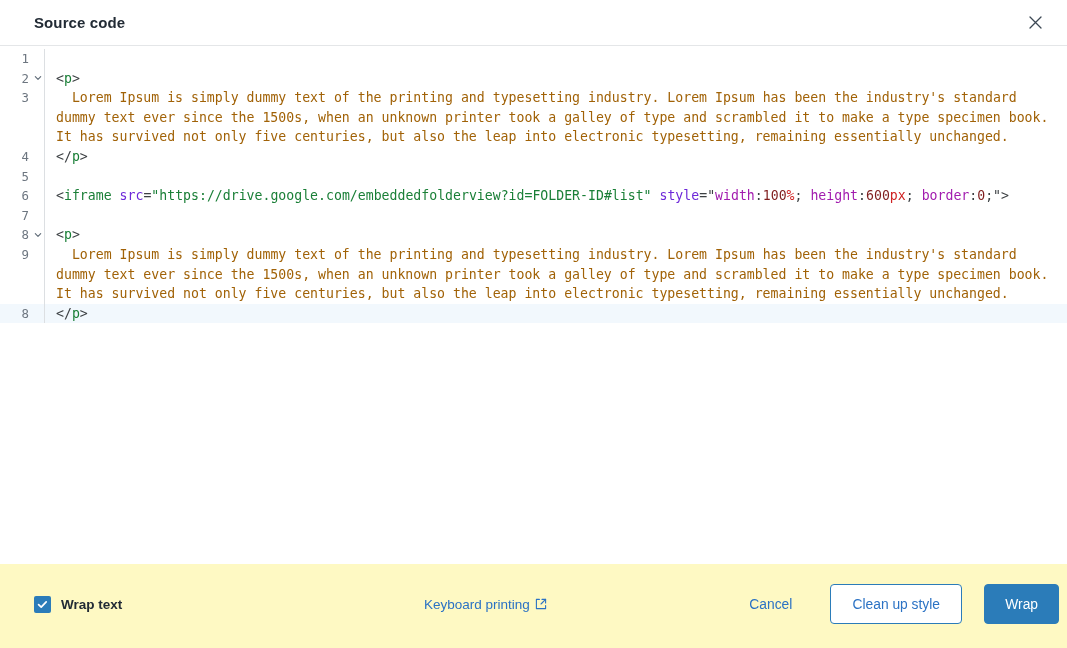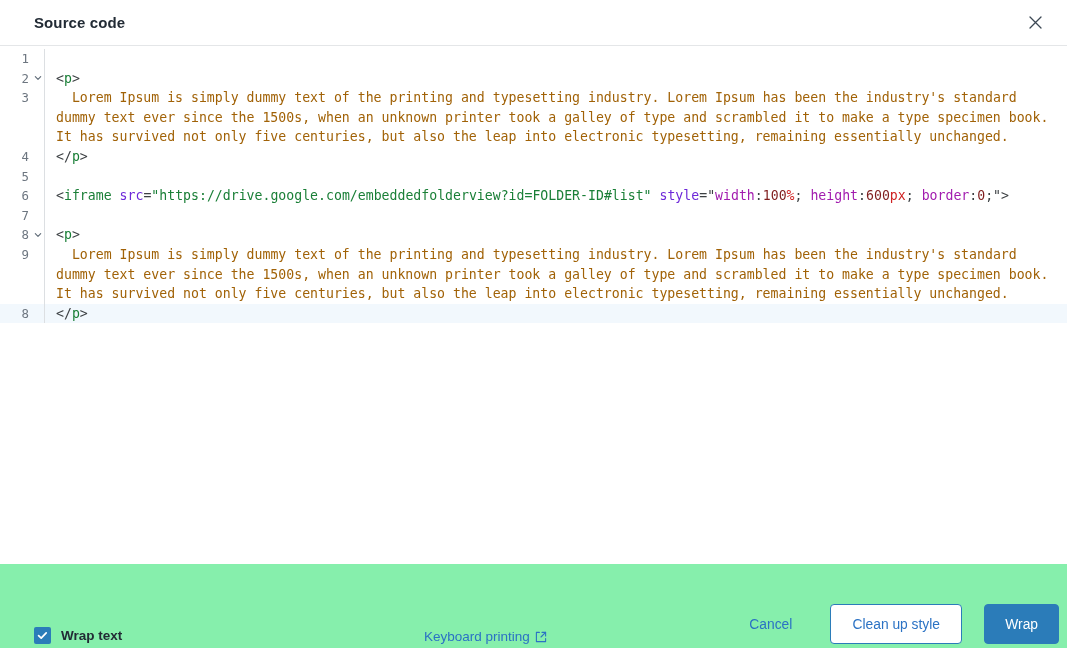--- a/index.html
+++ b/index.html
@@ -119,23 +119,23 @@
   .t-str   { color: #1a7f37; }
   .t-prop  { color: #a21caf; }
   .t-num   { color: #7f1d1d; }
   .t-unit  { color: #cf2222; }
   .t-plain { color: #a16207; }
 
   
   .footer {
     flex: 0 0 84px;
     height: 84px;
-    background: #86efac;
-    display: flex;
-    align-items: flex-end;
+    background: #fef9c3;
+    display: flex;
+    align-items: center;
     padding: 0 24px 4px 34px;
     position: relative;
   }
   .wrap-group {
     display: flex;
     align-items: center;
     gap: 10px;
     cursor: pointer;
   }
   .checkbox {

